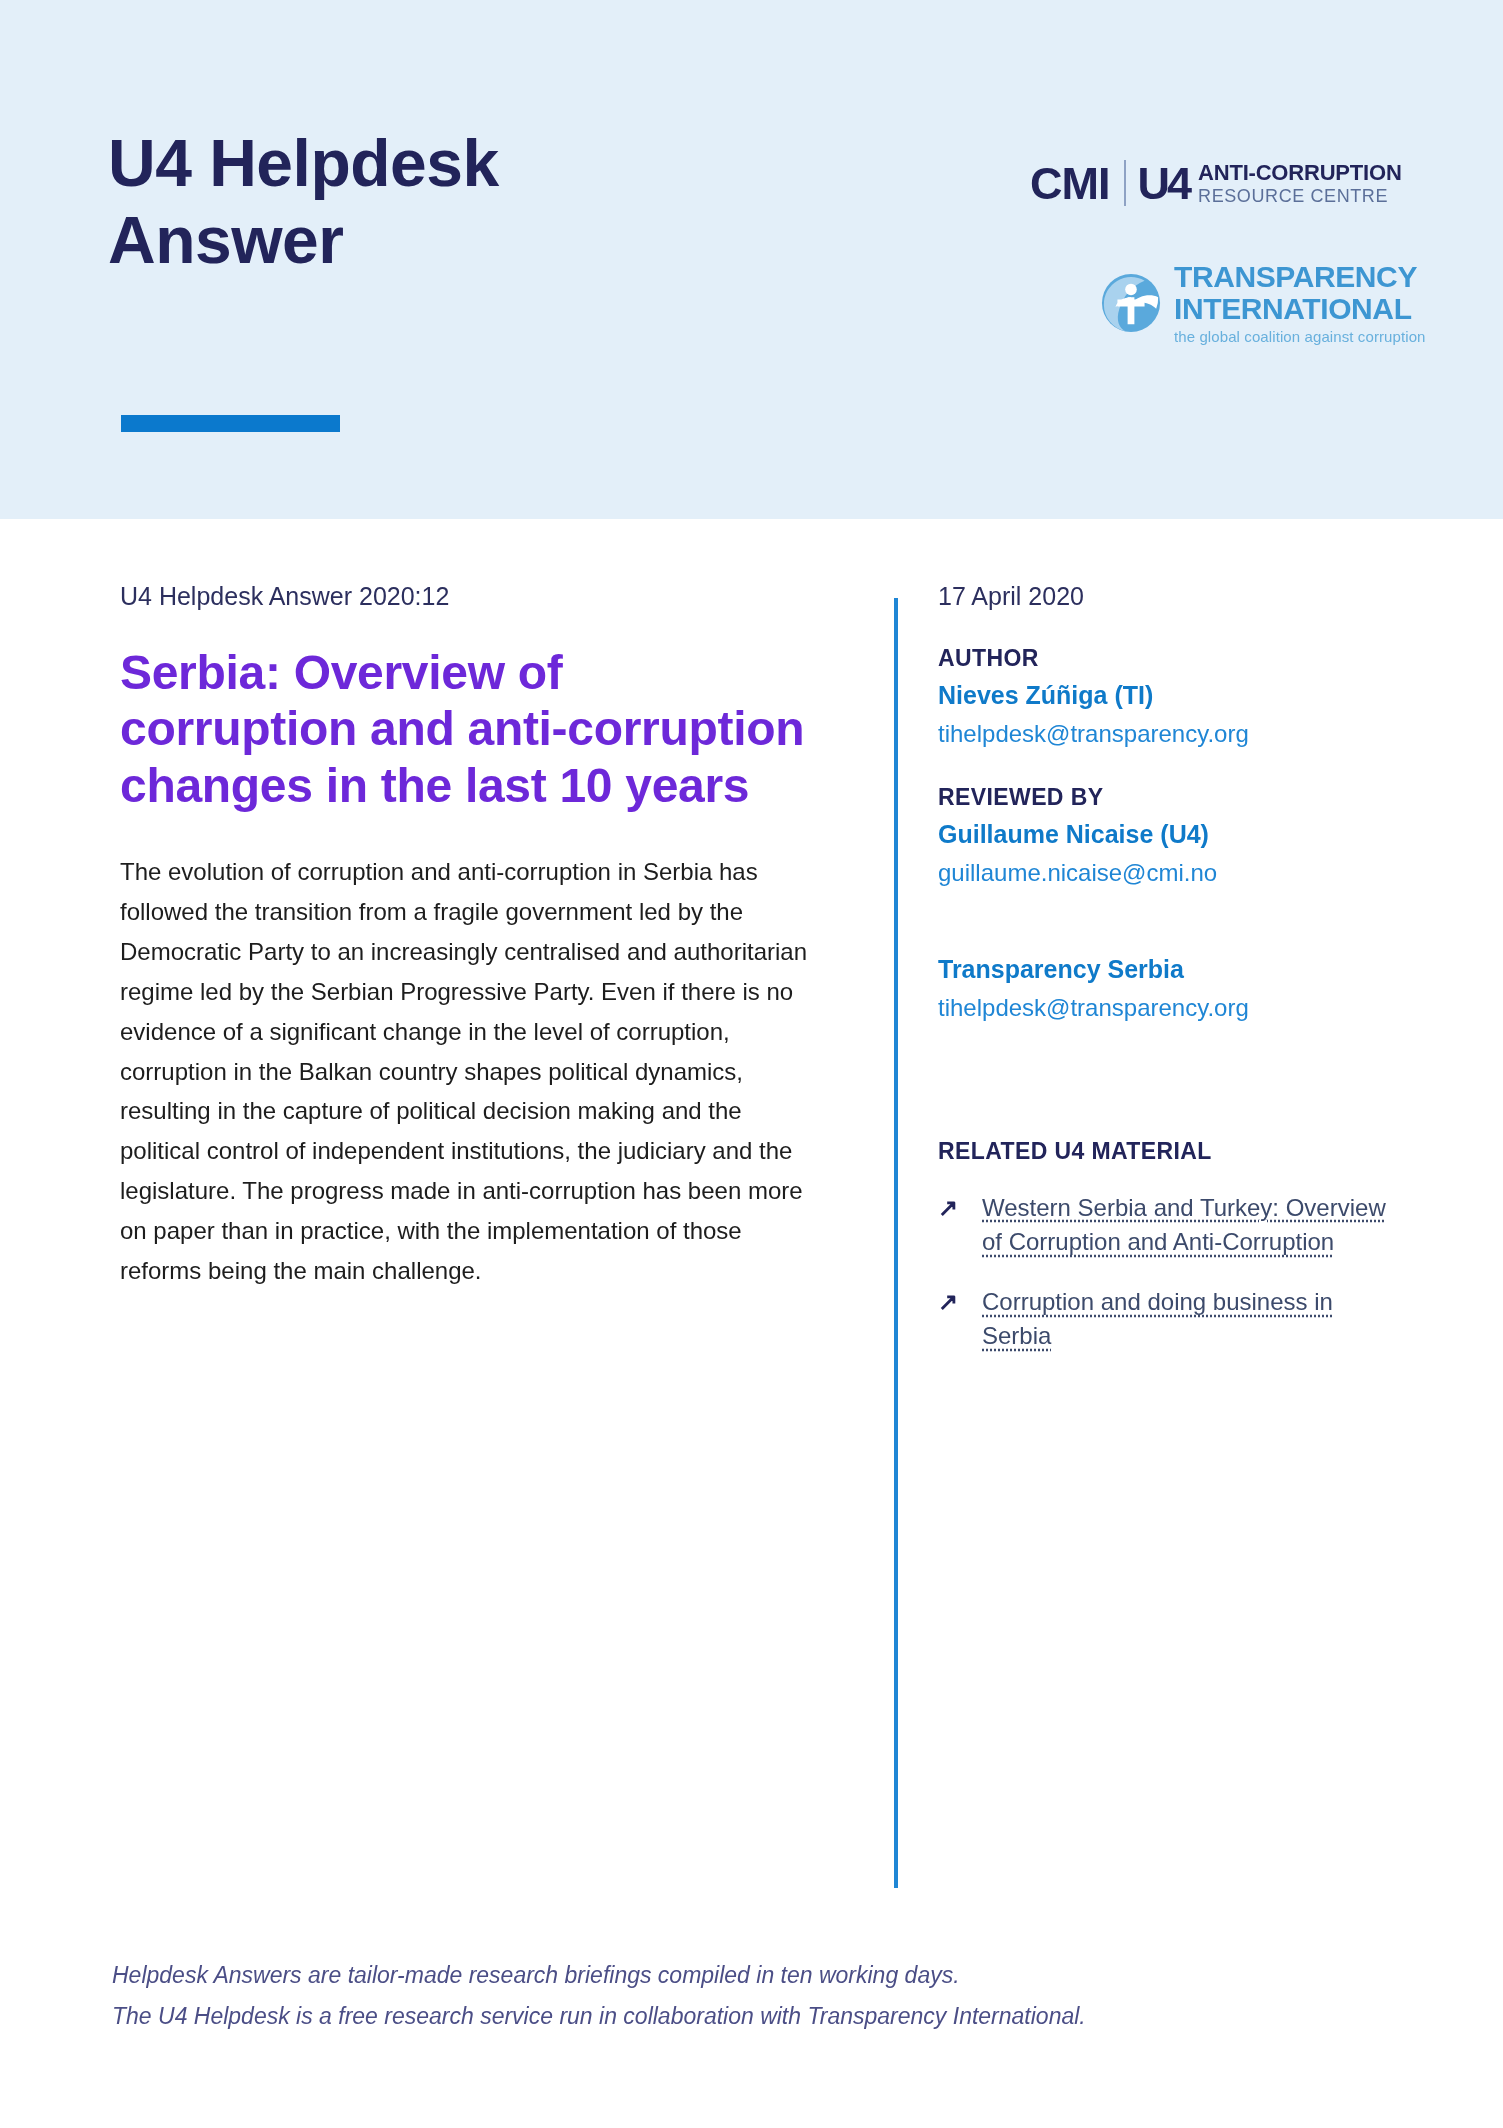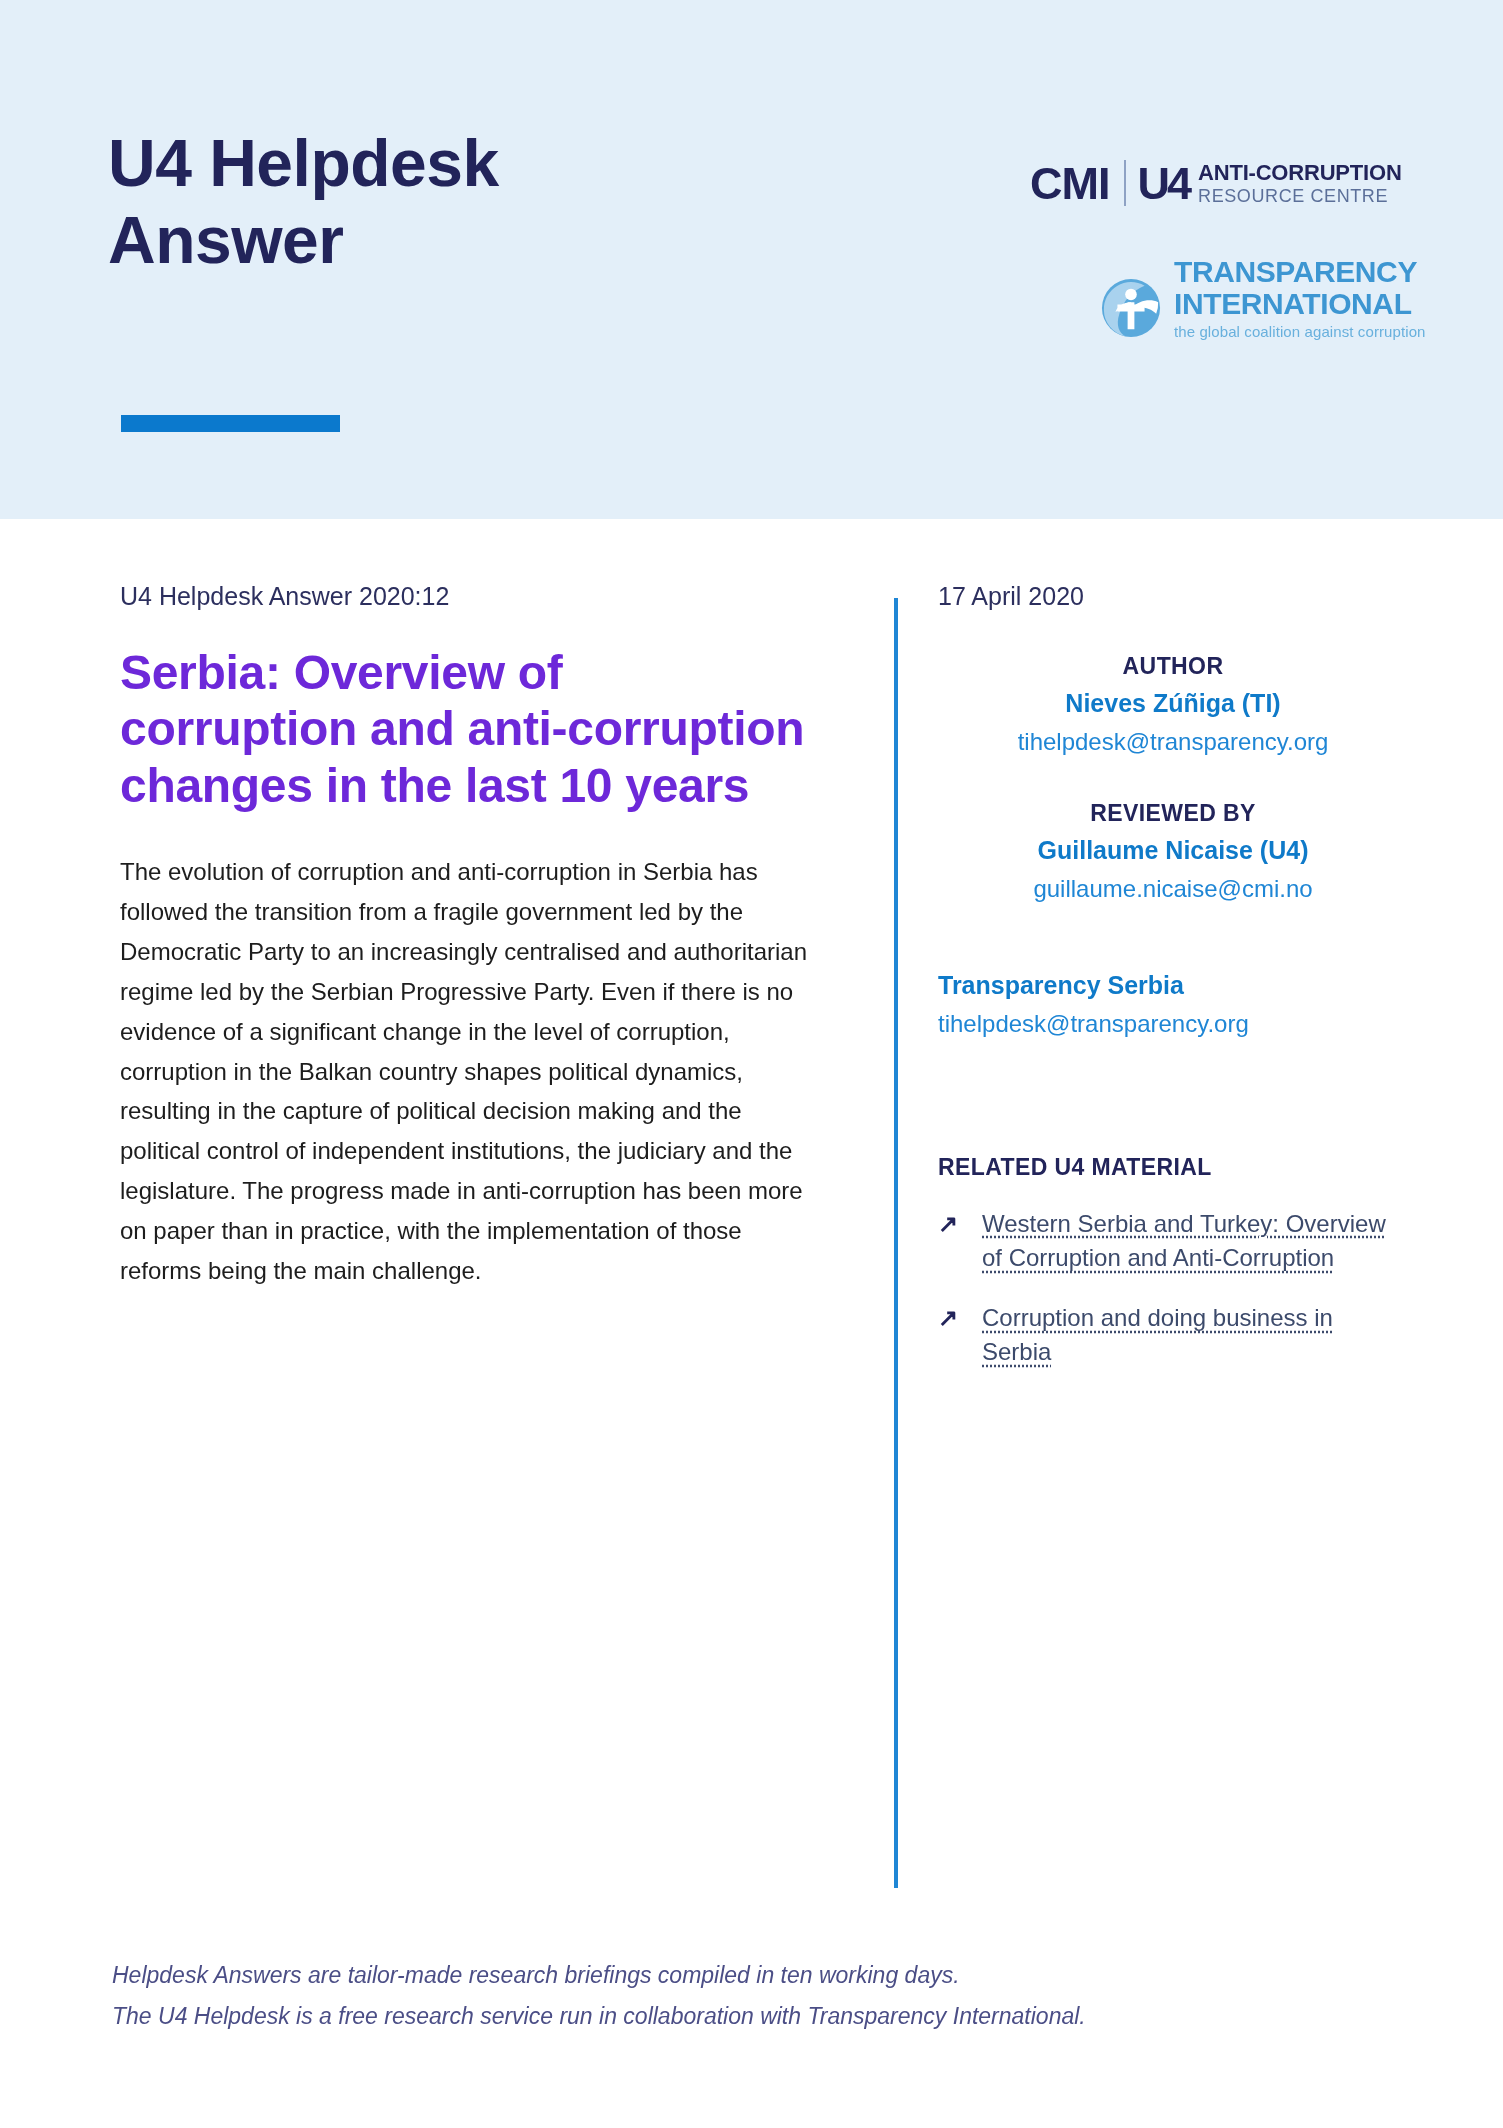--- a/index.html
+++ b/index.html
@@ -96,21 +96,21 @@
     letter-spacing: 0.6px;
     color: #5b6f99;
     margin-top: 3px;
   }
 
   .logo-ti {
     position: absolute;
     left: 1100px;
     top: 267px;
     display: flex;
-    align-items: flex-end;
+    align-items: center;
     height: 72px;
   }
   .logo-ti .ti-globe {
     width: 62px;
     height: 62px;
     margin-right: 12px;
     flex: 0 0 auto;
   }
   .logo-ti .ti-words {
     display: flex;
@@ -172,21 +172,21 @@
     position: absolute;
     left: 938px;
     top: 580px;
     width: 470px;
   }
   .meta-date {
     font-size: 25px;
     color: #2c2f5e;
     line-height: 1.3;
   }
-  .meta-block { margin-top: 38px; text-align: center; }
+  .meta-block { margin-top: 30px; }
   .meta-label {
     font-size: 23px;
     font-weight: 700;
     letter-spacing: 0.4px;
     color: #22245a;
     line-height: 1.35;
   }
   .meta-person {
     font-size: 25px;
     font-weight: 700;

